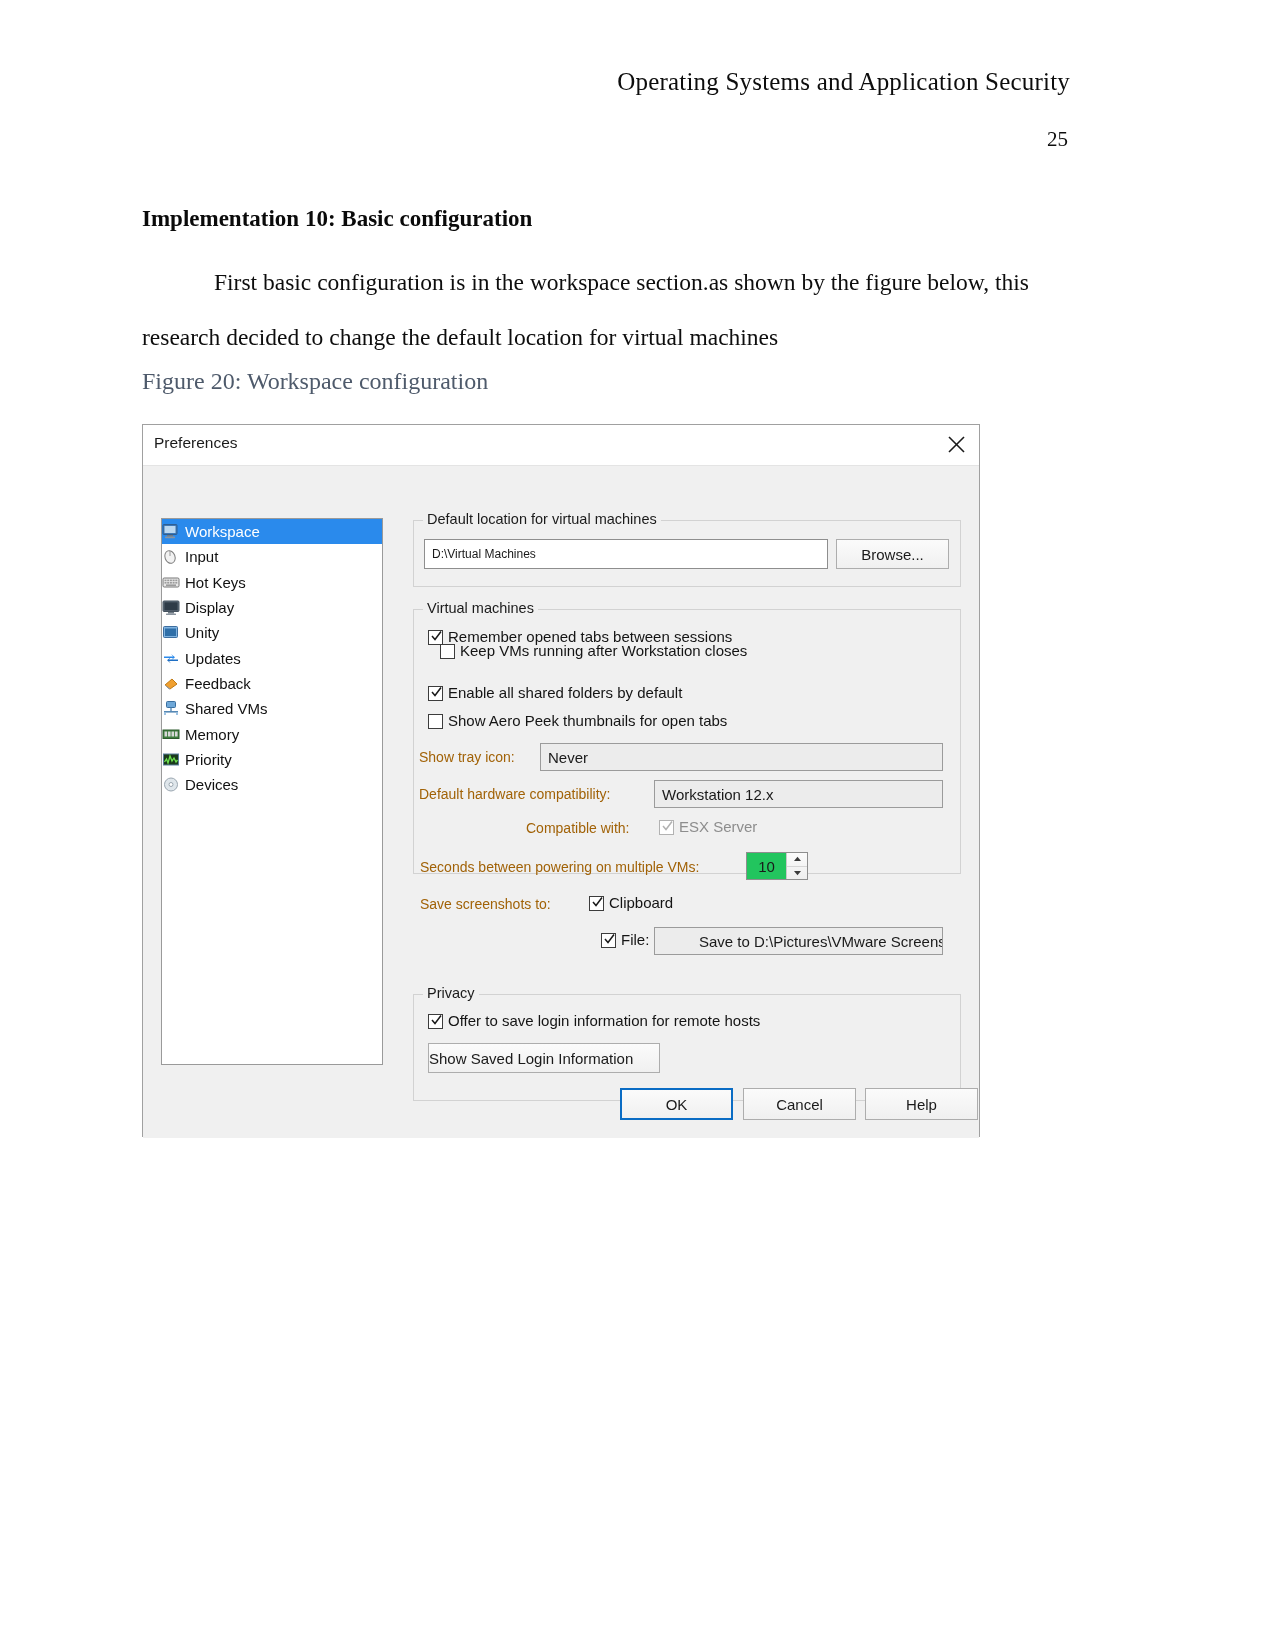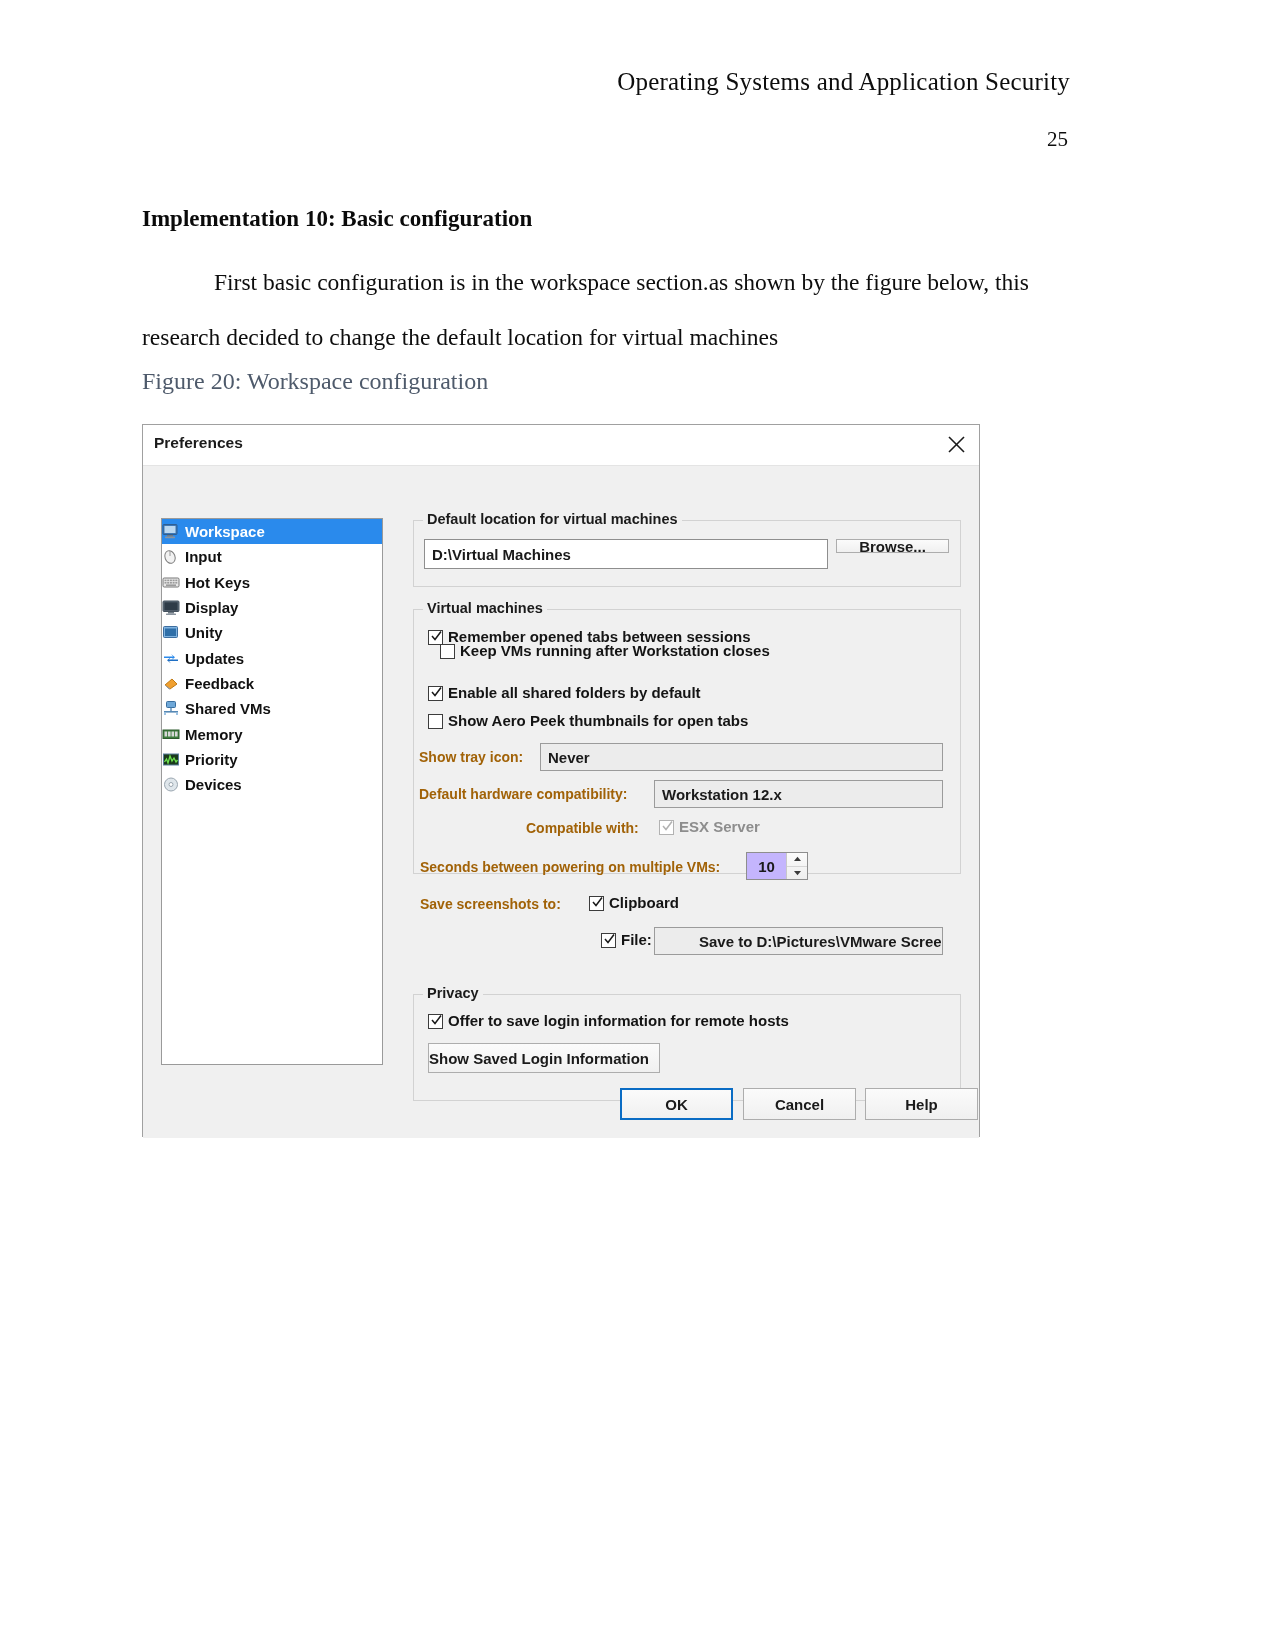--- a/index.html
+++ b/index.html
@@ -69,21 +69,20 @@
   .dialog {
     position: absolute;
     left: 142px;
     top: 424px;
     width: 838px;
     height: 713px;
     background: #f0f0f0;
     border: 1px solid #a0a0a0;
     box-sizing: border-box;
     font-family: "Liberation Sans", sans-serif;
-    font-weight: bold;
   }
   .titlebar {
     position: relative;
     height: 40px;
     background: #ffffff;
     border-bottom: 1px solid #e4e4e4;
   }
   .titlebar .title {
     position: absolute;
     left: 11px;
@@ -161,21 +160,21 @@
 
   #grp-location { left: 270px; top: 54px; width: 548px; height: 67px; }
   #grp-vms      { left: 270px; top: 143px; width: 548px; height: 265px; }
   #grp-privacy  { left: 270px; top: 528px; width: 548px; height: 107px; }
 
   .textinput {
     position: absolute;
     background: #ffffff;
     border: 1px solid #8e8e8e;
     box-sizing: border-box;
-    font-size: 15px;
+    font-size: 12px;
     color: #1a1a1a;
     padding: 0 7px;
     display: flex;
     align-items: center;
   }
   .btn {
     position: absolute;
     background: linear-gradient(#fbfbfb, #f0f0f0);
     border: 1px solid #adadad;
     box-sizing: border-box;
@@ -239,21 +238,21 @@
     font-size: 14px;
     color: #a16207;
     white-space: nowrap;
   }
 
   .spinner {
     position: absolute;
     width: 62px;
     height: 28px;
     border: 1px solid #8e8e8e;
-    background: #c4b5fd;
+    background: #22c55e;
     box-sizing: border-box;
     display: flex;
   }
   .spinner .val {
     flex: 1;
     display: flex;
     align-items: center;
     justify-content: center;
     font-size: 15px;
     color: #1a1a1a;
@@ -452,21 +451,21 @@
           </svg>
         </span>
         <span class="lbl">Devices</span>
       </div>
 
     </div>
 
     <div class="group" id="grp-location">
       <span class="legend">Default location for virtual machines</span>
       <div class="textinput" style="left:10px; top:18px; width:404px; height:30px;">D:\Virtual Machines</div>
-      <div class="btn" style="left:422px; top:18px; width:113px; height:14px;">Browse...</div>
+      <div class="btn" style="left:422px; top:18px; width:113px; height:30px;">Browse...</div>
     </div>
 
     <div class="group" id="grp-vms">
       <span class="legend">Virtual machines</span>
 
       <div class="cbrow" style="left:14px; top:18px;">
         <span class="cbox">
           <svg class="tick" viewBox="0 0 11 13">
               <polyline points="1,6 4,9.5 10,1.5" fill="none" stroke="#1a1a1a" stroke-width="1.5"></polyline>
             </svg>

